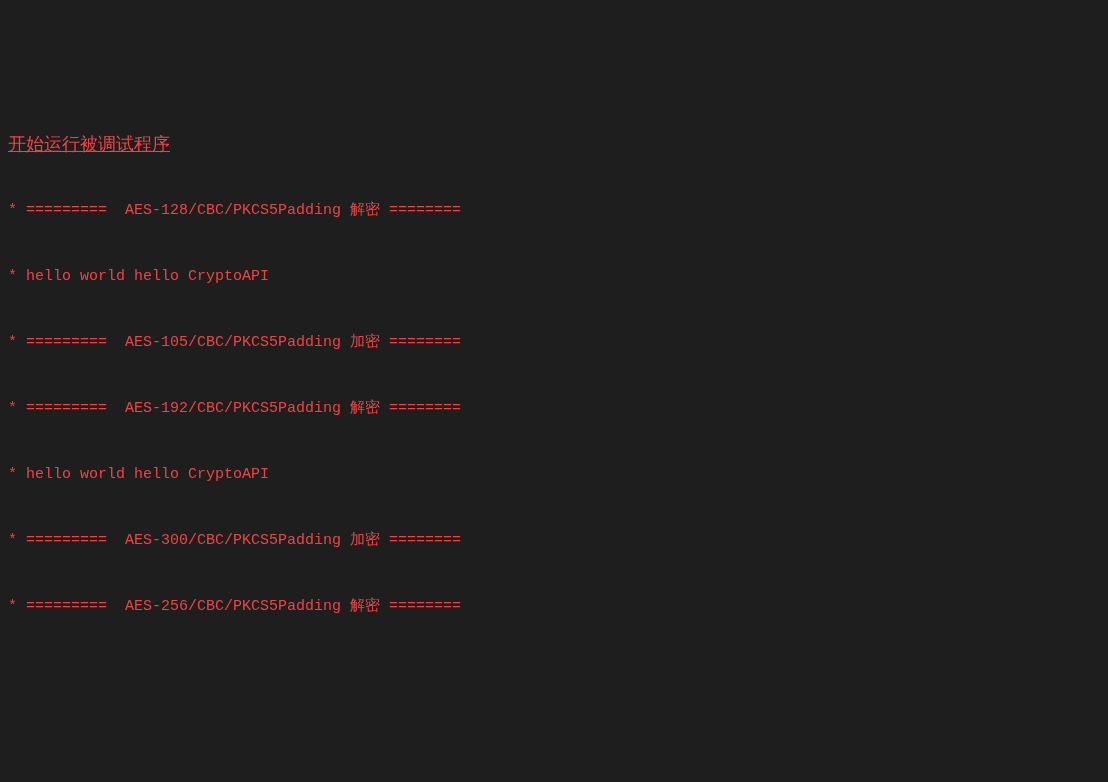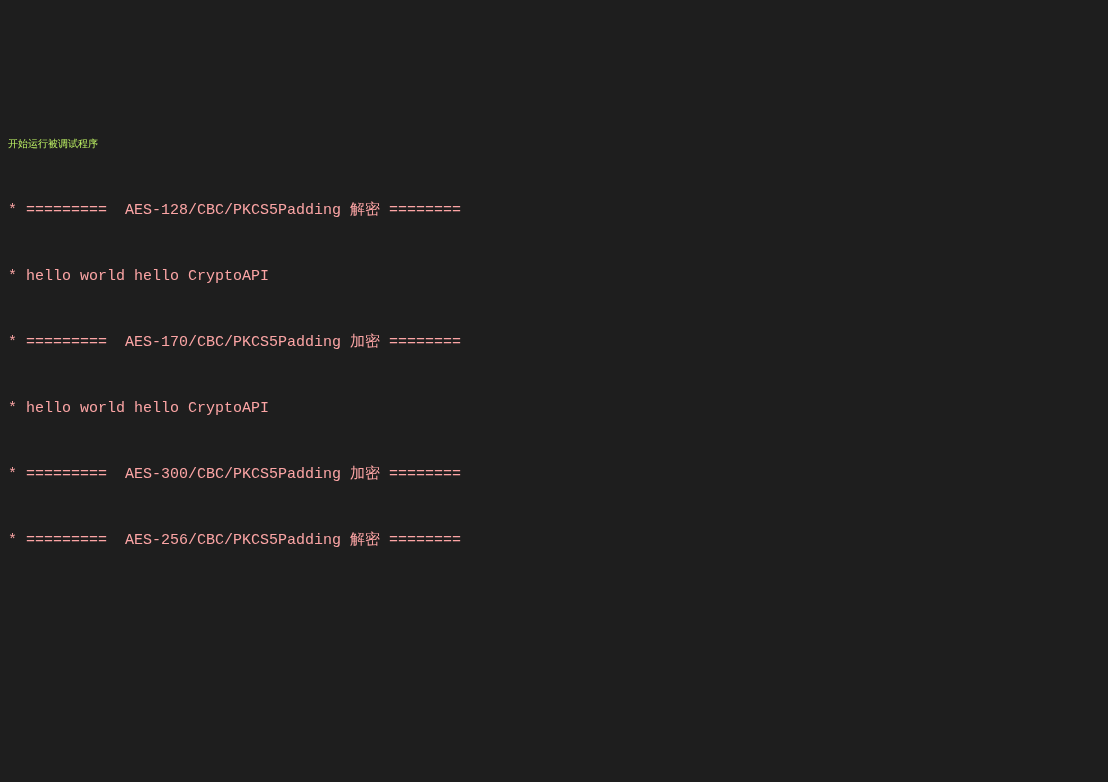--- a/index.html
+++ b/index.html
@@ -14,37 +14,39 @@
       font-size: 15px;
       line-height: 22px;
       padding: 2px 8px;
       width: 1108px;
       height: 782px;
       overflow: hidden;
       white-space: pre-wrap;
     }
     .console-line {
       display: block;
-      color: #fca5a5;
+      color: #ef4444;
     }
     .header-line {
-      color: #bef264;
-      font-size: 10px;
+      color: #ef4444;
+      font-size: 18px;
+      text-decoration: underline;
     }
   </style>
 </head>
 <body>
 
 
 
 <div>
   <span class="console-line header-line">开始运行被调试程序</span>
   <span class="console-line">* =========  AES-128/CBC/PKCS5Padding 解密 ========</span>
   <span class="console-line">* hello world hello CryptoAPI</span>
-  <span class="console-line">* =========  AES-170/CBC/PKCS5Padding 加密 ========</span>
+  <span class="console-line">* =========  AES-105/CBC/PKCS5Padding 加密 ========</span>
+  <span class="console-line">* =========  AES-192/CBC/PKCS5Padding 解密 ========</span>
   <span class="console-line">* hello world hello CryptoAPI</span>
   <span class="console-line">* =========  AES-300/CBC/PKCS5Padding 加密 ========</span>
   <span class="console-line">* =========  AES-256/CBC/PKCS5Padding 解密 ========</span>
   
   
   
   
   
   
   

